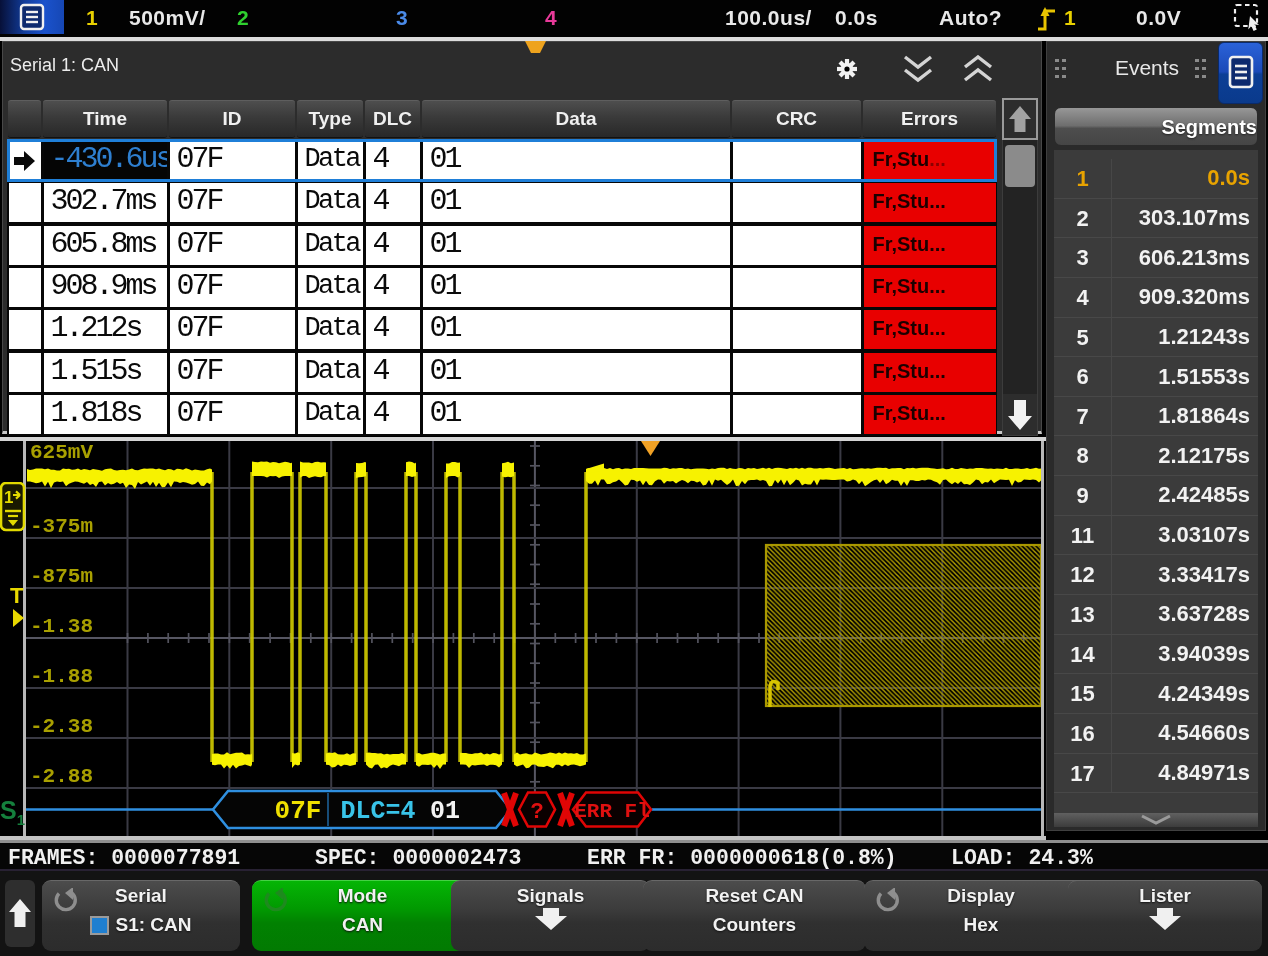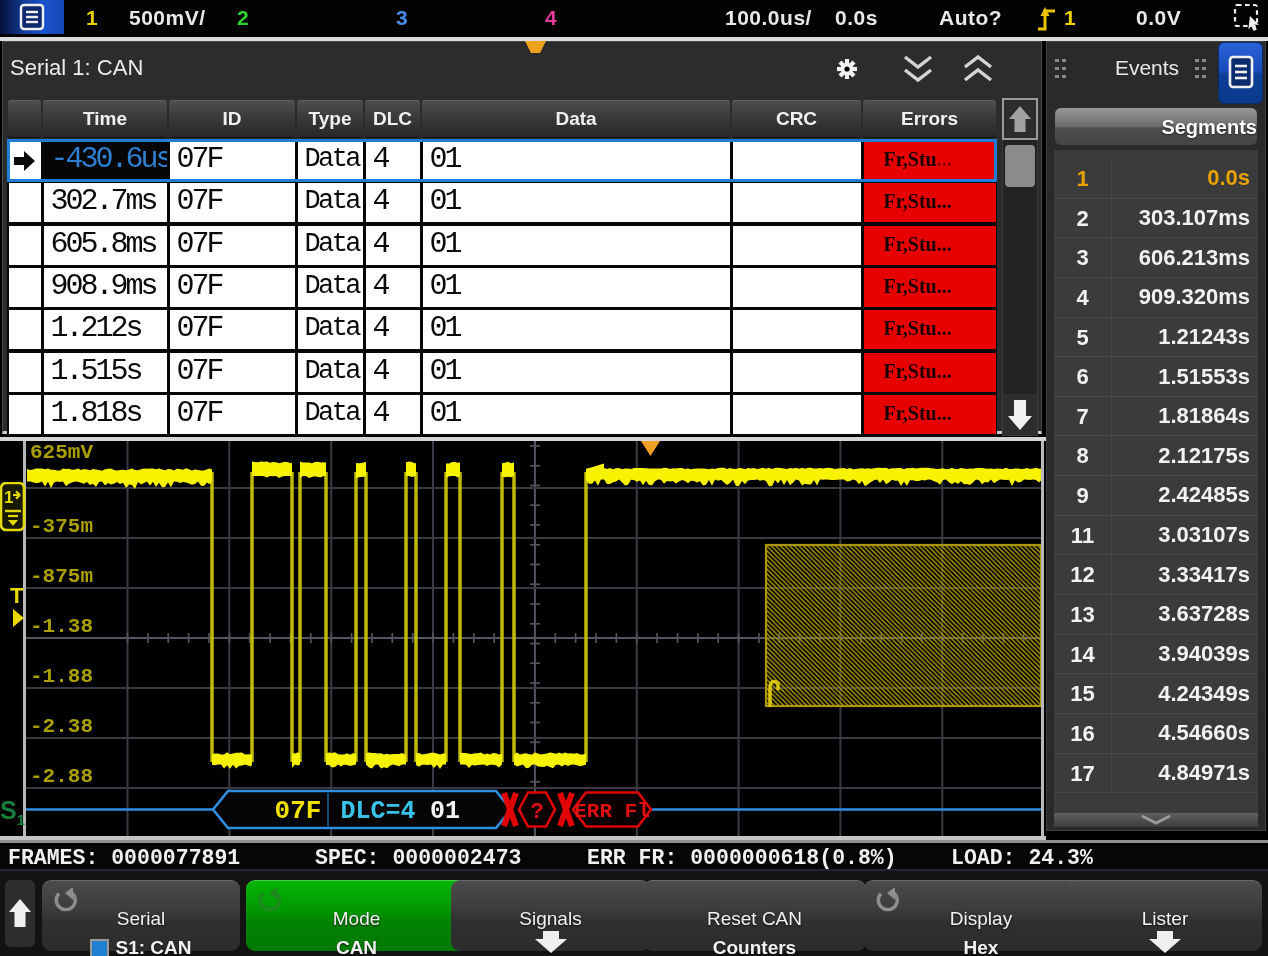--- a/index.html
+++ b/index.html
@@ -9,31 +9,31 @@
 #topbar{position:absolute;left:0;top:0;width:1268px;height:37px;background:#020202}
 #menubtn{position:absolute;left:0;top:0;width:64px;height:34px;
  background:linear-gradient(90deg,#071038 0%,#123e9e 40%,#1a52cc 70%,#1647b4 100%)}
 .tlabel{position:absolute;top:6px;font-size:21px;font-weight:bold;color:#e8e8e8;letter-spacing:0.5px}
 
 #topline{position:absolute;left:0;top:37px;width:1268px;height:4px;background:#dcdcdc}
 #trapz{position:absolute;left:525px;top:41px;z-index:9}
 
 #dlg{position:absolute;left:2px;top:41px;width:1040px;height:393px;background:#2c2c2c;
  border:1px solid #484848;border-bottom:3px solid #c8c8c8}
-#dlgtitle{position:absolute;left:10px;top:55px;font-size:22px;color:#ececec}
+#dlgtitle{position:absolute;left:10px;top:55px;font-size:18px;color:#ececec}
 
 #tblbg{position:absolute;left:7px;top:139px;width:990px;height:297px;background:#070707}
 .hc{position:absolute;top:100px;height:38px;border-radius:3px;color:#f0f0f0;font-size:19px;
  font-weight:bold;text-align:center;line-height:36px;
  background:linear-gradient(#4e4e4e,#3a3a3a 45%,#282828);border-top:1px solid #5e5e5e;border-bottom:1px solid #111}
 .tc{position:absolute;background:#fff;color:#0a0a0a;font-size:30px;font-weight:normal;letter-spacing:-3px;
  line-height:37px;padding-left:7px;overflow:hidden;white-space:nowrap}
 .tcs{font-size:27px !important;letter-spacing:-2.6px !important}
 .tc.err{background:#e80000;color:#1c0000;font-size:20px !important;font-weight:bold;letter-spacing:0 !important;
- font-family:Liberation Serif, serif;padding-left:20px}
+ font-family:Liberation Sans, sans-serif;padding-left:9px}
 #selrow{position:absolute;left:7px;top:138.5px;width:990px;height:43px;border:3px solid #1f7fd8;z-index:5}
 
 #sb-track{position:absolute;left:1002px;top:98px;width:36px;height:338px;background:#232323;border:1px solid #3c3c3c}
 #sb-up{position:absolute;left:1002px;top:98px;width:36px;height:42px;background:#2d2d2d;border:2px solid #9a9a9a}
 #sb-thumb{position:absolute;left:1005px;top:145px;width:30px;height:42px;background:#8b8b8b;border-radius:4px}
 #sb-down{position:absolute;left:1003px;top:394px;width:34px;height:41px;background:#2d2d2d}
 
 #plotwrap{position:absolute;left:23px;top:441px;width:1021px;height:399px;
  border-left:3px solid #b8b8b8;border-right:3px solid #b8b8b8;background:#000}
 #plot{position:absolute;left:0;top:0}
@@ -58,21 +58,21 @@
 #segfoot{position:absolute;left:1054px;top:813px;width:204px;height:14px;
  background:linear-gradient(#606060,#3c3c3c)}
 
 #status{position:absolute;left:0;top:843px;width:1268px;height:26px;background:#060606}
 .st{position:absolute;top:3px;font-family:"Liberation Mono",monospace;font-size:21.5px;font-weight:600;color:#f0f0f0}
 
 #soft{position:absolute;left:0;top:869px;width:1268px;height:87px;background:#131313;border-top:2px solid #282133}
 .skb{position:absolute;top:880px;height:71px;border-radius:9px;
  background:linear-gradient(#4c4c4c 0%,#3c3c3c 40%,#303030 60%,#2c2c2c 100%);
  border-top:1px solid #686868;color:#f2f2f2;text-align:center}
-.skb .l1{font-size:19px;font-weight:normal;margin-top:27px;text-shadow:0 1px 2px #111}
+.skb .l1{font-size:19px;font-weight:bold;margin-top:4px;text-shadow:0 1px 2px #111}
 .skb .l2{font-size:19px;font-weight:bold;margin-top:7px;text-shadow:0 1px 2px #111}
 .skgreen{background:linear-gradient(#05b505 0%,#019901 40%,#018101 60%,#027a02 100%);border-top:1px solid #44d044}
 #upbtn{position:absolute;left:5px;top:880px;width:30px;height:67px;border-radius:6px;background:#2e2e2e}
 </style></head>
 <body>
 
 <div id="topbar">
  <div id="menubtn"><svg width="64" height="34">
         <rect x="21" y="5" width="22" height="24" rx="3" fill="#0d2a6e" stroke="#f0f0f0" stroke-width="2.4"></rect>
         <line x1="26" y1="12" x2="38" y2="12" stroke="#f0f0f0" stroke-width="2.4"></line>
@@ -479,21 +479,21 @@
       <path d="M15,19 L26,32 H20.5 V47 H9.5 V32 H4 Z" fill="#f0f0f0"></path>
     </svg></div>
 <div class="skb" style="left:42px;width:198px">
     <svg class="abs" style="left:9px;top:7px" width="28" height="28">
       <path d="M8,5.5 A9.5,9.5 0 1 0 21,5" fill="none" stroke="#8e8e8e" stroke-width="3.4"></path>
       <polygon points="22,-1 22,12 14,5" fill="#8e8e8e"></polygon>
     </svg>
     <div class="l1">Serial</div>
     <div class="l2"><span style="display:inline-block;width:19px;height:19px;background:#1f7fd0;border:2px solid #9a9a9a;vertical-align:-4px;margin-right:6px"></span>S1: CAN</div>
   </div>
-<div class="skb skgreen" style="left:246px;width:221px">
+<div class="skb skgreen" style="left:252px;width:221px">
     <svg class="abs" style="left:9px;top:7px" width="28" height="28">
       <path d="M8,5.5 A9.5,9.5 0 1 0 21,5" fill="none" stroke="#1e8a1e" stroke-width="3.4"></path>
       <polygon points="22,-1 22,12 14,5" fill="#1e8a1e"></polygon>
     </svg>
     <div class="l1">Mode</div>
     <div class="l2">CAN</div>
   </div>
 <div class="skb" style="left:451px;width:199px"><div class="l1">Signals</div><svg width="38" height="24">
       <polygon points="11,1 27,1 27,9 35,9 19,23 3,9 11,9" fill="#f0f0f0"></polygon>
     </svg></div>

